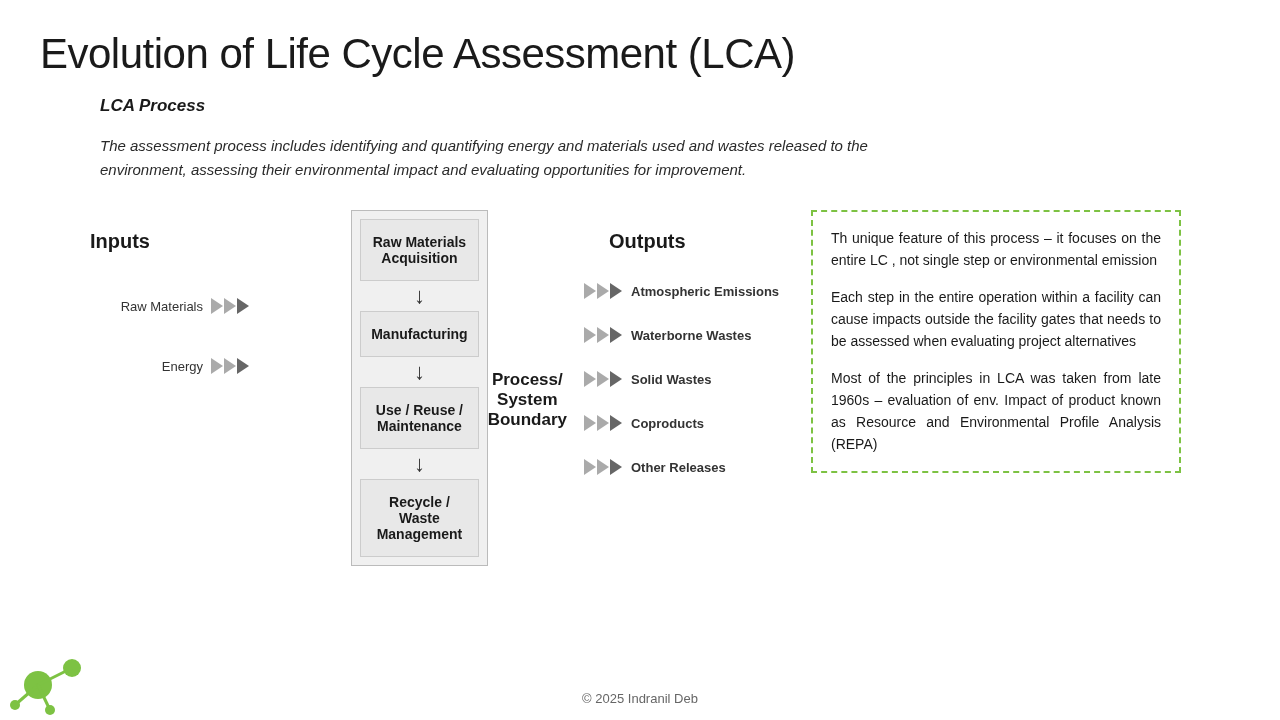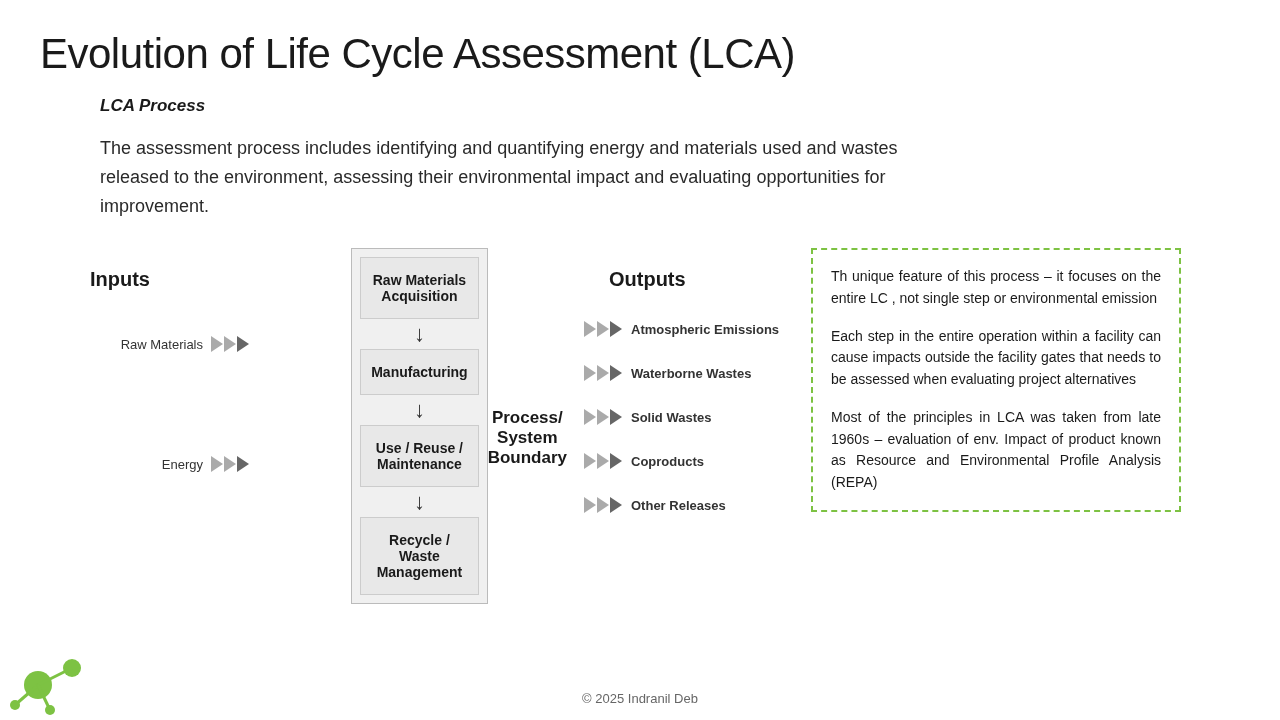--- a/index.html
+++ b/index.html
@@ -30,21 +30,22 @@
     .section-label {
       font-size: 17px;
       font-weight: bold;
       font-style: italic;
       color: #1a1a1a;
       margin-bottom: 18px;
       margin-left: 60px;
     }
 
     .description {
-      font-size: 18px;
+      font-size: 15px;
+      font-style: italic;
       color: #2a2a2a;
       line-height: 1.6;
       max-width: 820px;
       margin-bottom: 28px;
       margin-left: 60px;
     }
 
     .diagram-area {
       display: flex;
       flex-direction: row;
@@ -250,21 +251,21 @@
 
       <div class="input-row">
         <span class="input-label">Raw Materials</span>
         <div class="arrows-right">
           <div class="arrow-chevron gray"></div>
           <div class="arrow-chevron gray"></div>
           <div class="arrow-chevron darkgray"></div>
         </div>
       </div>
 
-      <div class="input-row" style="margin-top: 60px;">
+      <div class="input-row" style="">
         <span class="input-label">Energy</span>
         <div class="arrows-right">
           <div class="arrow-chevron gray"></div>
           <div class="arrow-chevron gray"></div>
           <div class="arrow-chevron darkgray"></div>
         </div>
       </div>
     </div>
 
     <div class="process-col">

